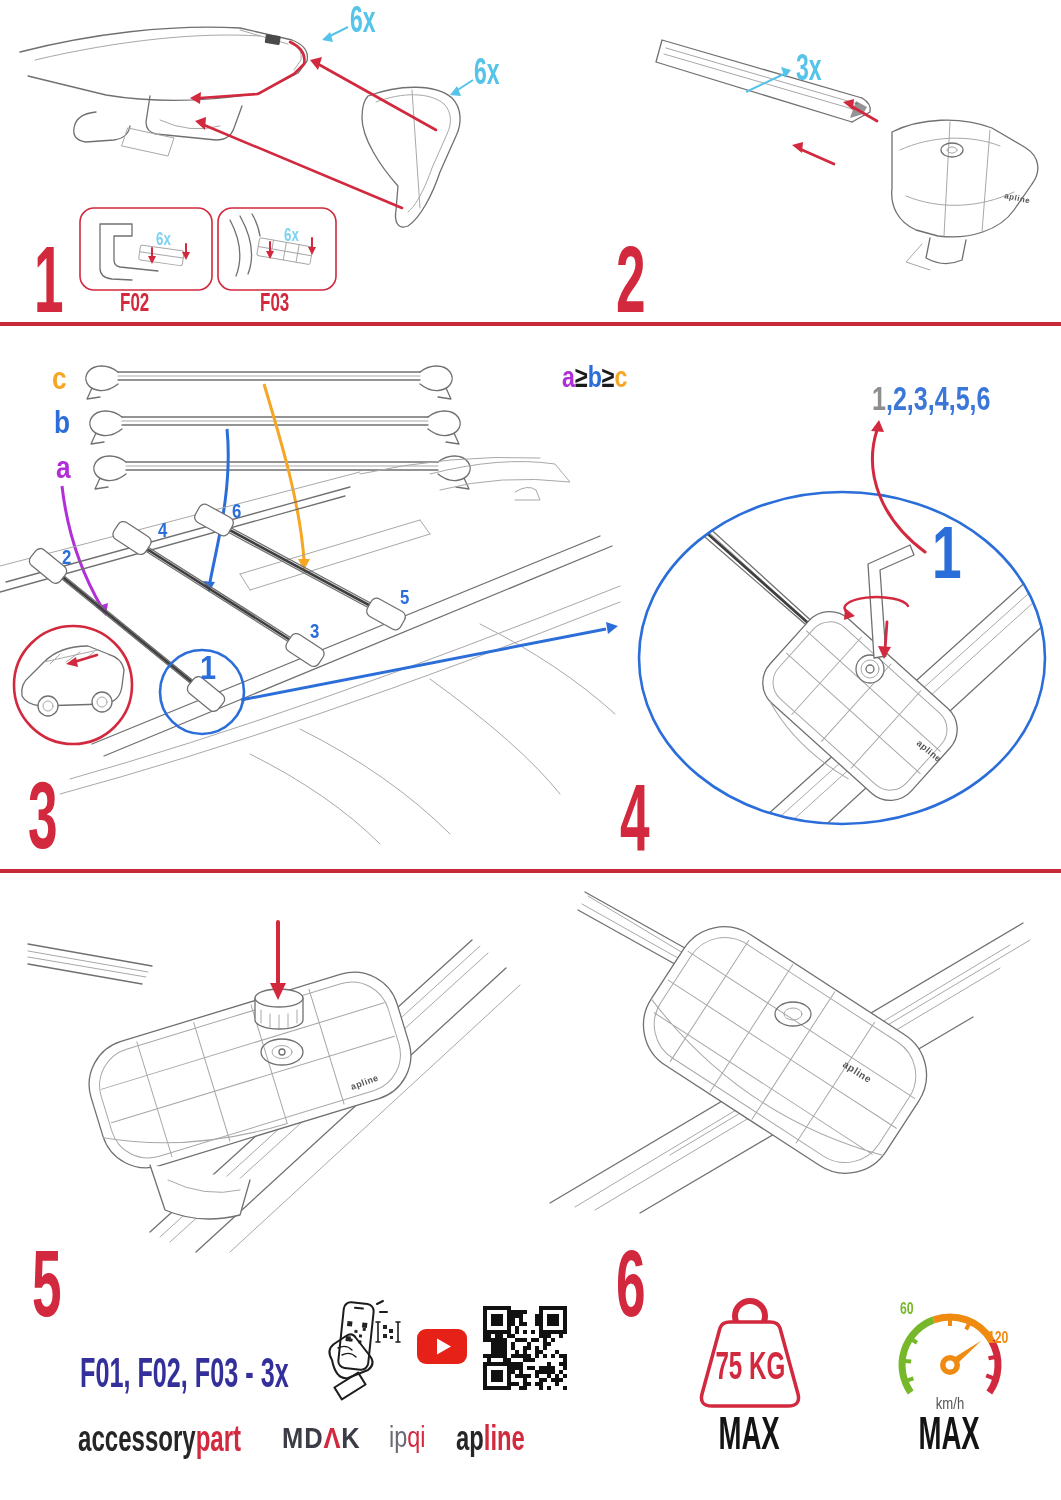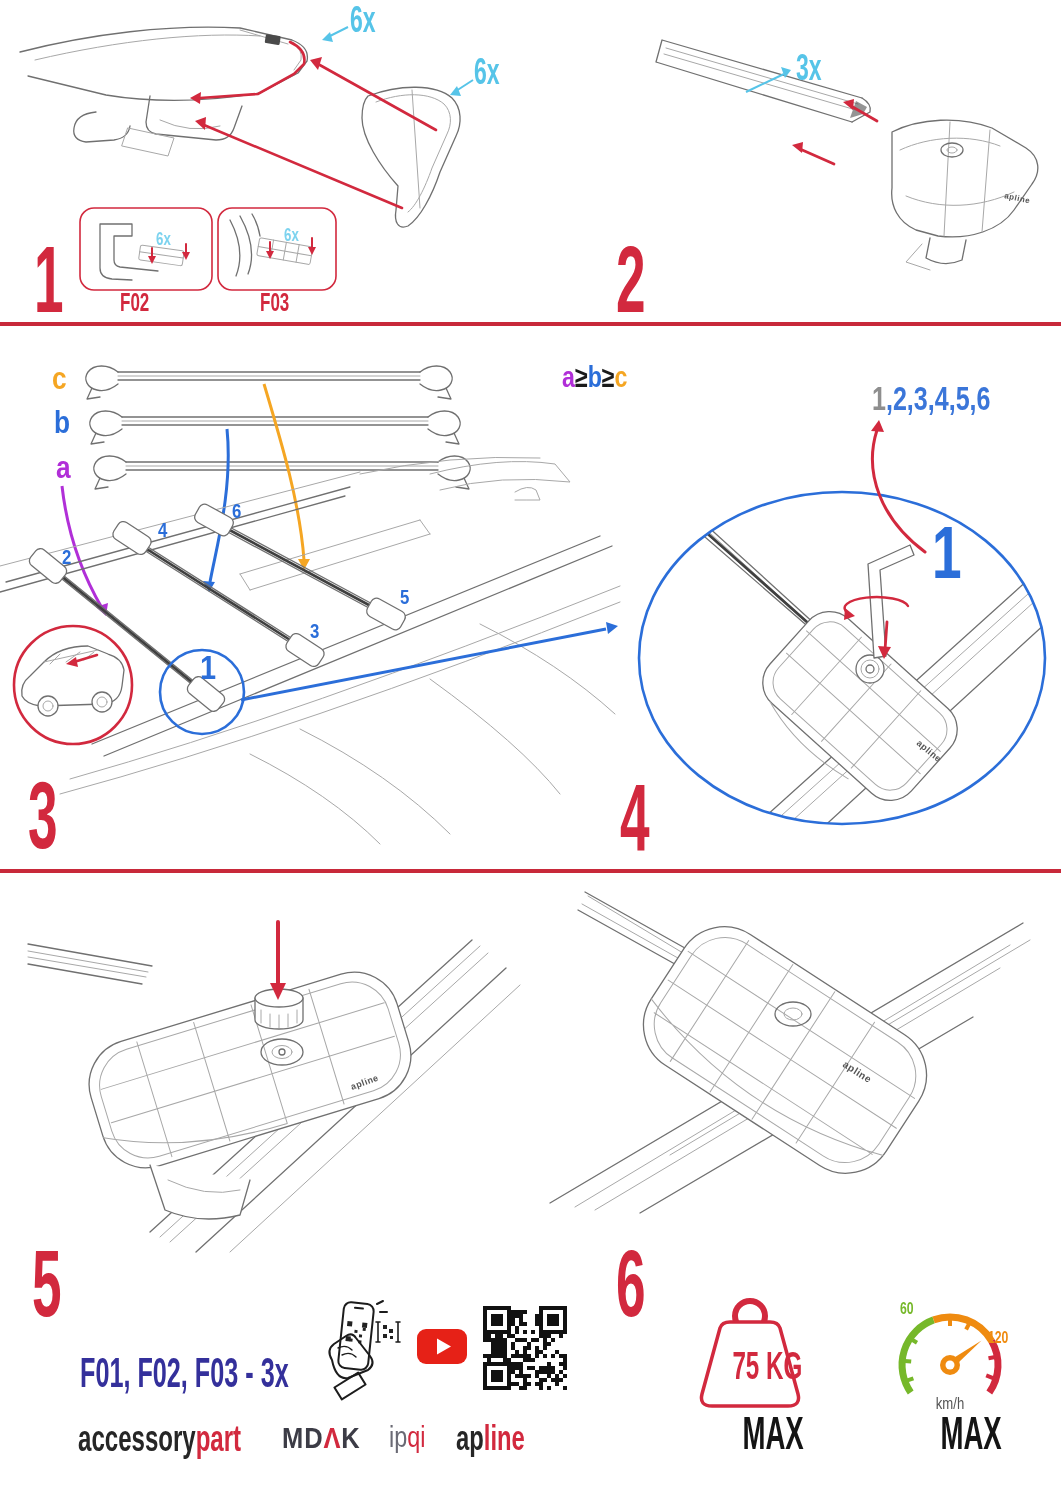--- a/index.html
+++ b/index.html
@@ -40,21 +40,21 @@
   .logo-ipqi{position:absolute;font-weight:500;font-size:30px;line-height:1;color:#6a6a74;
        transform:scaleX(0.78);transform-origin:left top;}
   .logo-ipqi .r{color:#d2293e;}
   .logo-apline{position:absolute;font-weight:bold;font-size:35px;line-height:1;color:#262626;
        transform:scaleX(0.68);transform-origin:left top;}
   .logo-apline .r{color:#d2293e;}
   .kg{font-weight:bold;font-size:39px;line-height:1;color:#d2293e;display:inline-block;
        transform:scaleX(0.62);transform-origin:center top;}
   .max{font-weight:bold;font-size:46px;line-height:1;color:#141414;display:inline-block;
        transform:scaleX(0.6);transform-origin:center top;}
-  .ctr{position:absolute;text-align:right;}
+  .ctr{position:absolute;text-align:center;}
   .spd{position:absolute;font-weight:bold;font-size:17px;line-height:1;
        transform:scaleX(0.72);transform-origin:left top;}
   .kmh{position:absolute;font-size:16px;line-height:1;color:#555;
        transform:scaleX(0.82);transform-origin:center top;text-align:center;}
   svg{position:absolute;overflow:visible;}
   .ln{stroke:#707070;stroke-width:1.3;fill:none;stroke-linecap:round;stroke-linejoin:round;}
   .lt{stroke:#a8a8a8;stroke-width:1;fill:none;stroke-linecap:round;}
   .dk{stroke:#3f3f3f;stroke-width:2.6;fill:none;}
   .wfill{fill:#ffffff;}
   .red{stroke:#d2293e;fill:none;stroke-linecap:round;}

